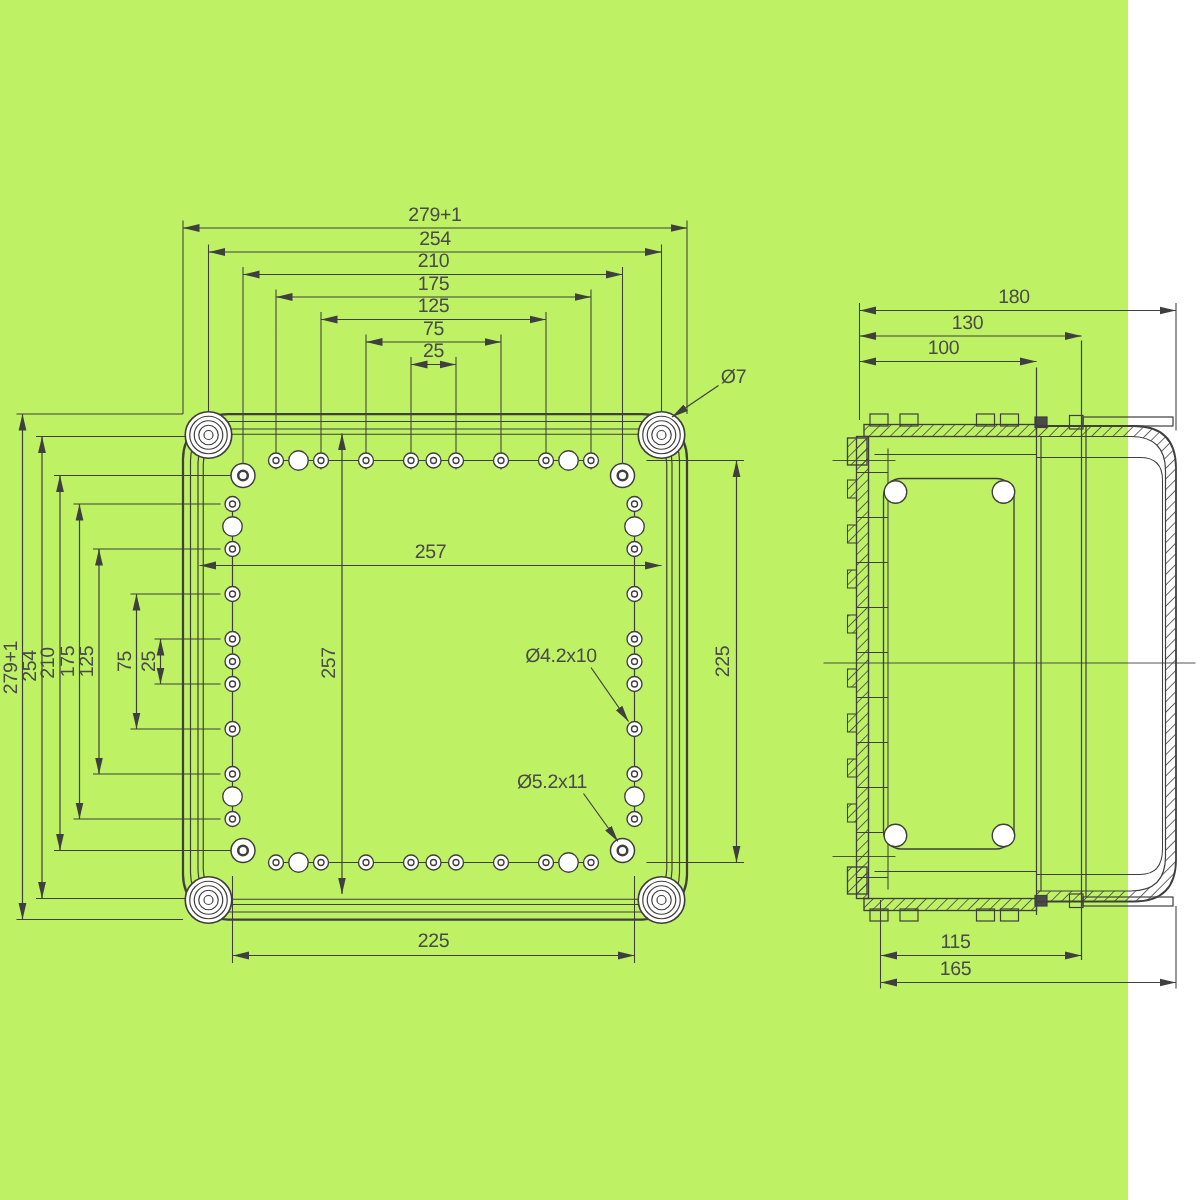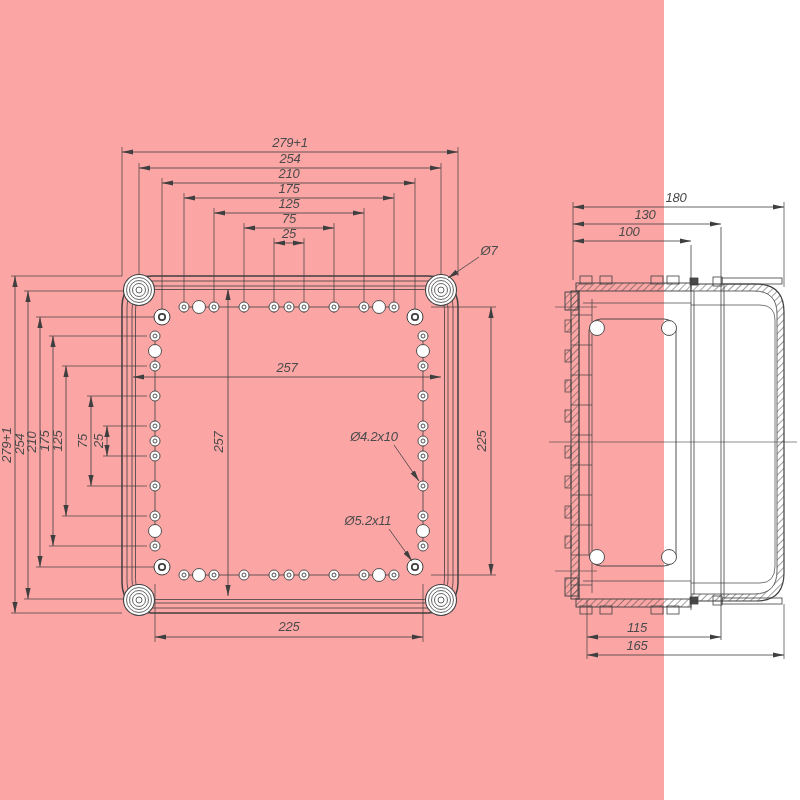--- a/index.html
+++ b/index.html
@@ -1,16 +1,16 @@
 <!DOCTYPE html>
 <html><head>
 <meta charset="utf-8">
 <style>
   html,body{margin:0;padding:0;background:#ffffff;}
-  .page{width:664px;height:800px;background:#fca5a5;position:relative;font-style:italic;}
+  .page{width:752px;height:800px;background:#bef264;position:relative;}
   svg{display:block;}
   text{font-family:"Liberation Sans", sans-serif;font-size:13px;letter-spacing:-0.2px;}
 </style>
 </head>
 <body>
 
 <div class="page">
 <svg width="800" height="800" viewBox="0 0 800 800">
   <defs>
     <pattern id="h" patternUnits="userSpaceOnUse" width="5" height="5" patternTransform="rotate(45)">

